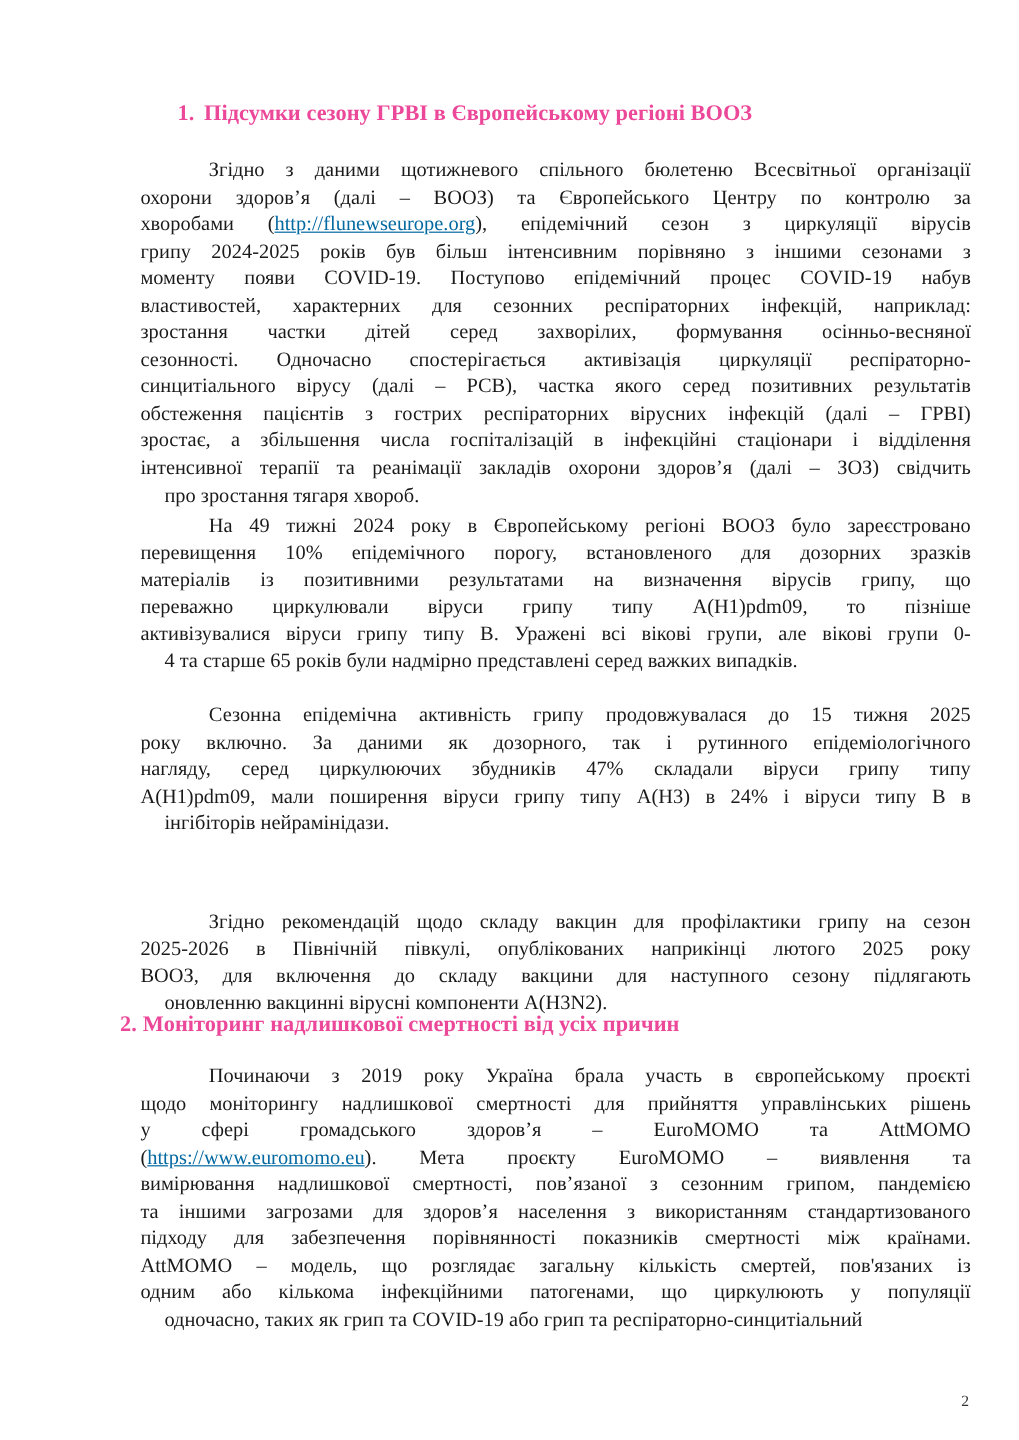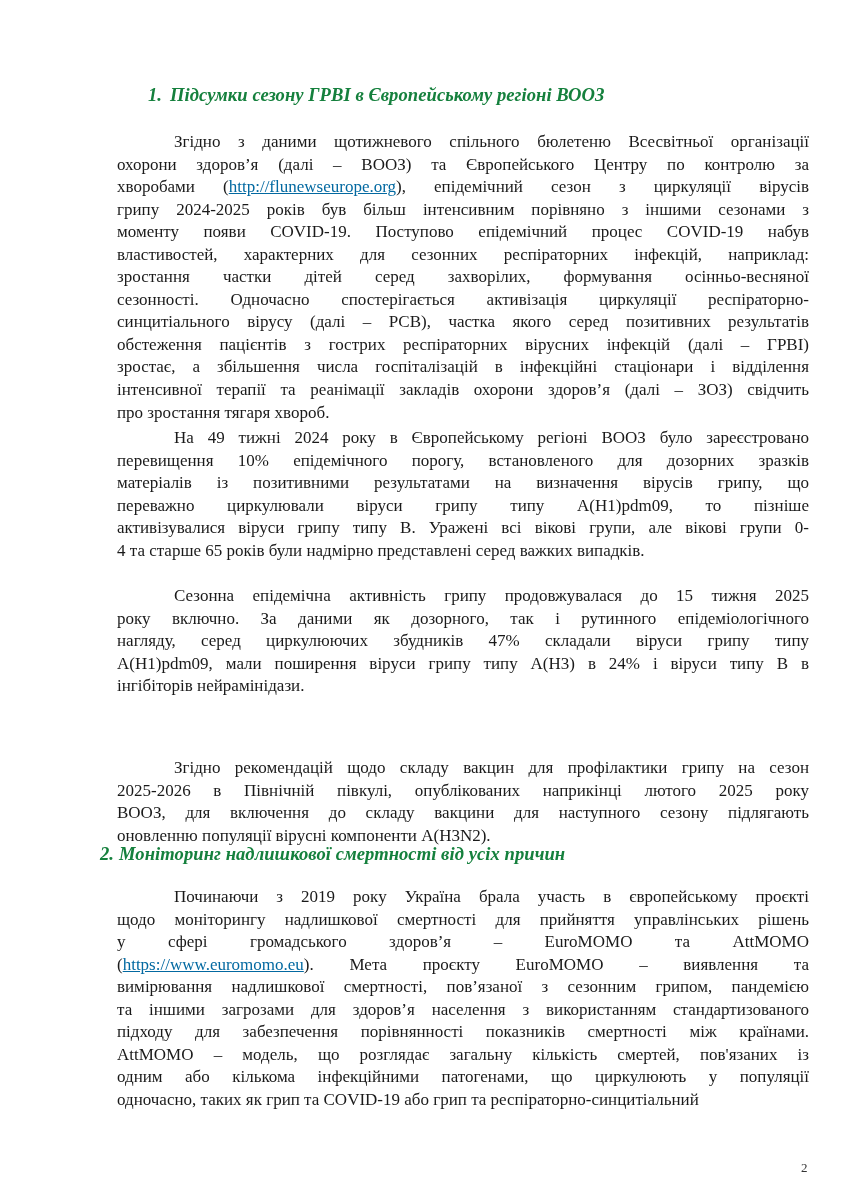--- a/index.html
+++ b/index.html
@@ -20,24 +20,23 @@
     left: 0; top: 0;
     width: 849px;
     height: 1200px;
     background: #fff;
   }
   .heading {
     position: absolute;
     left: 148px;
     font-weight: bold;
     font-size: 18.6px;
-    color: #15803d;
+    color: #ec4899;
     white-space: nowrap;
     letter-spacing: 0.05px;
-    font-style: italic;
   }
   .heading .num { margin-right: 8px; }
   .heading.h2 { left: 100px; text-align: center; }
   .heading.h2 .num { margin-right: 5px; }
   .para {
     position: absolute;
     left: 117px;
     width: 692px;
     font-size: 17px;
     line-height: 22.55px;
@@ -45,20 +44,21 @@
   .line {
     display: block;
     text-align: justify;
     text-align-last: justify;
     white-space: nowrap;
     height: 22.55px;
     overflow: visible;
   }
   .line.last {
     text-align-last: left;
+    margin-left: 20px;
   }
   .line.first {
     text-indent: 57px;
   }
   .link {
     color: #0369a1;
     text-decoration: underline;
   }
   .page-number {
     position: absolute;
@@ -104,21 +104,21 @@
       <span class="line first">Сезонна епідемічна активність грипу продовжувалася до 15 тижня 2025</span>
       <span class="line">року включно. За даними як дозорного, так і рутинного епідеміологічного</span>
       <span class="line">нагляду, серед циркулюючих збудників 47% складали віруси грипу типу</span>
       <span class="line">A(H1)pdm09, мали поширення віруси грипу типу A(H3) в 24% і віруси типу B в</span>
       <span class="line last">інгібіторів нейрамінідази.</span>
     </div>
   <div class="para" id="s1p3" style="top:757px;">
       <span class="line first">Згідно рекомендацій щодо складу вакцин для профілактики грипу на сезон</span>
       <span class="line">2025-2026 в Північній півкулі, опублікованих наприкінці лютого 2025 року</span>
       <span class="line">ВООЗ, для включення до складу вакцини для наступного сезону підлягають</span>
-      <span class="line last">оновленню популяції вірусні компоненти A(H3N2).</span>
+      <span class="line last">оновленню вакцинні вірусні компоненти A(H3N2).</span>
     </div>
 
   <div class="heading h2" id="h2" style="top:843px;">
     <span class="num">2.</span><span>Моніторинг надлишкової смертності від усіх причин</span>
   </div>
 
   <div class="para" id="s2p0" style="top:886px;">
       <span class="line first">Починаючи з 2019 року Україна брала участь в європейському проєкті</span>
       <span class="line">щодо моніторингу надлишкової смертності для прийняття управлінських рішень</span>
       <span class="line">у сфері громадського здоров’я – EuroMOMO та AttMOMO</span>

